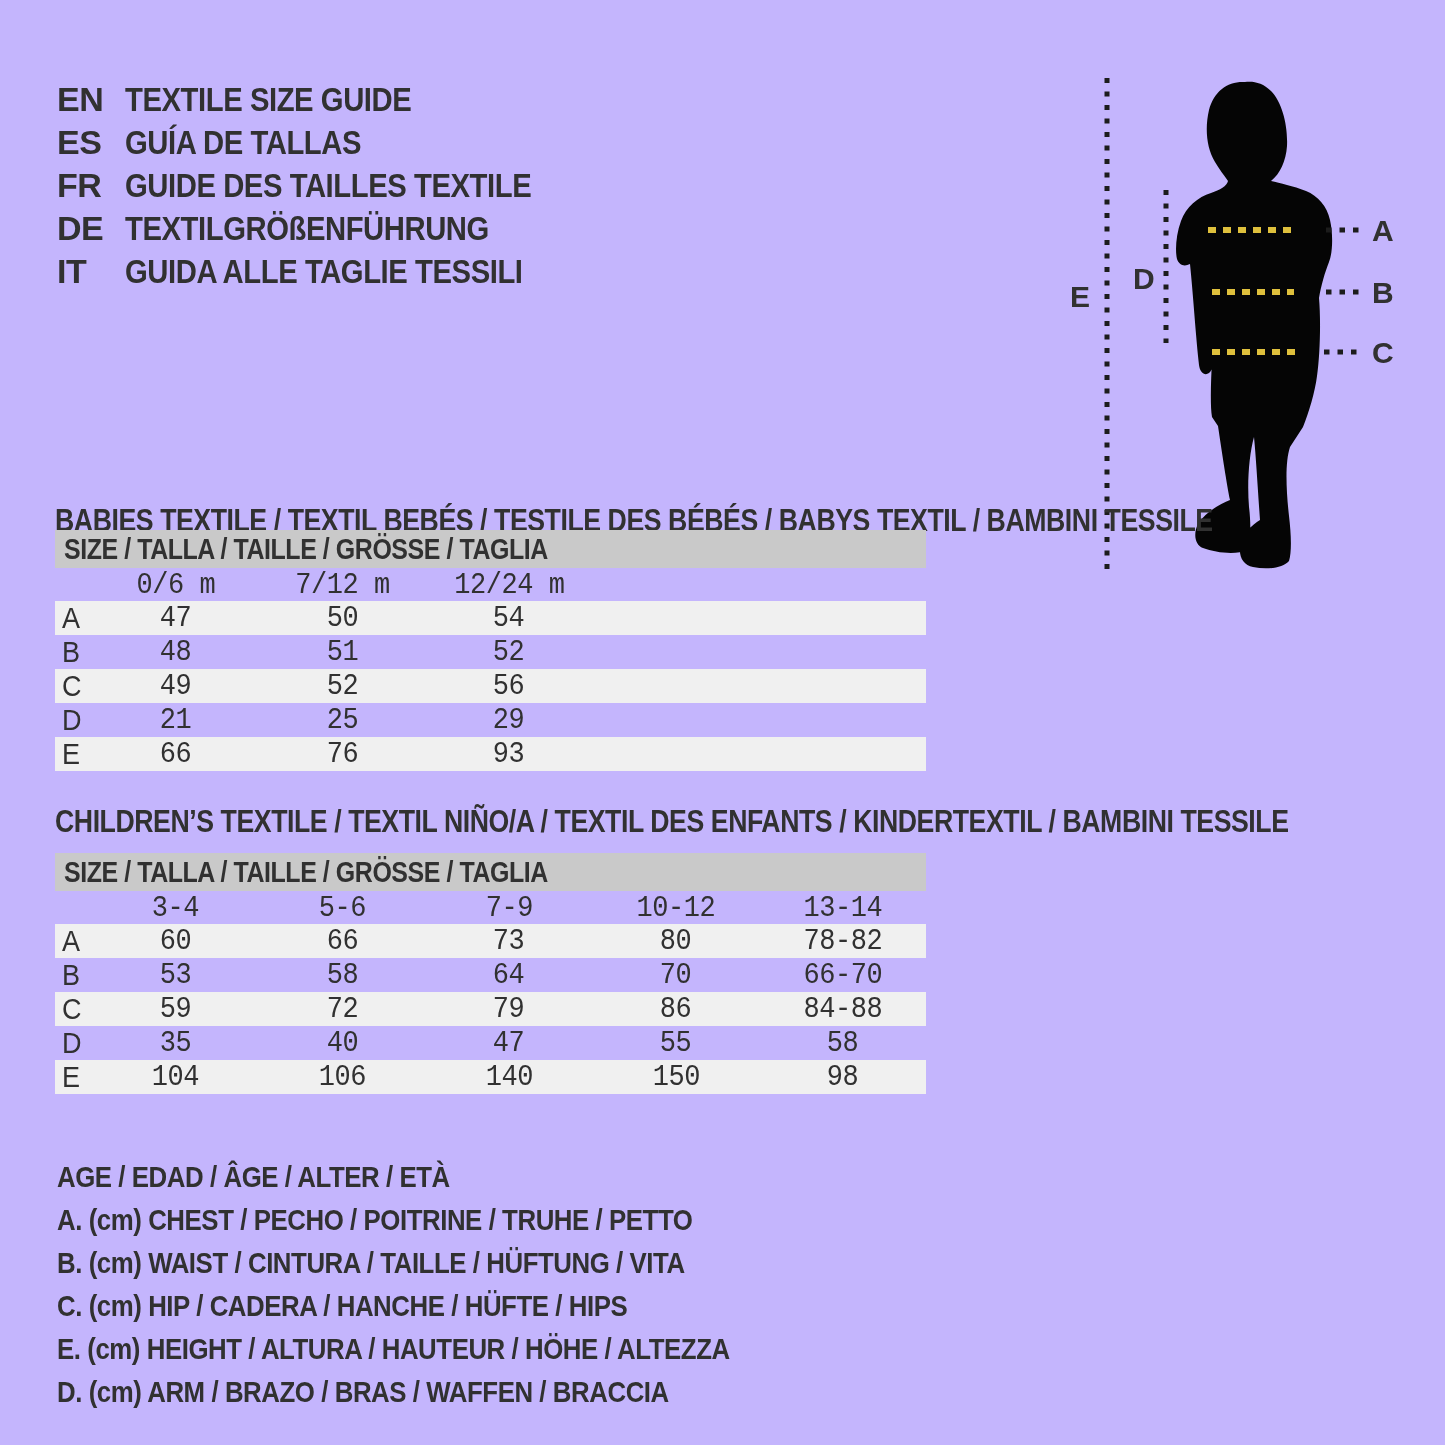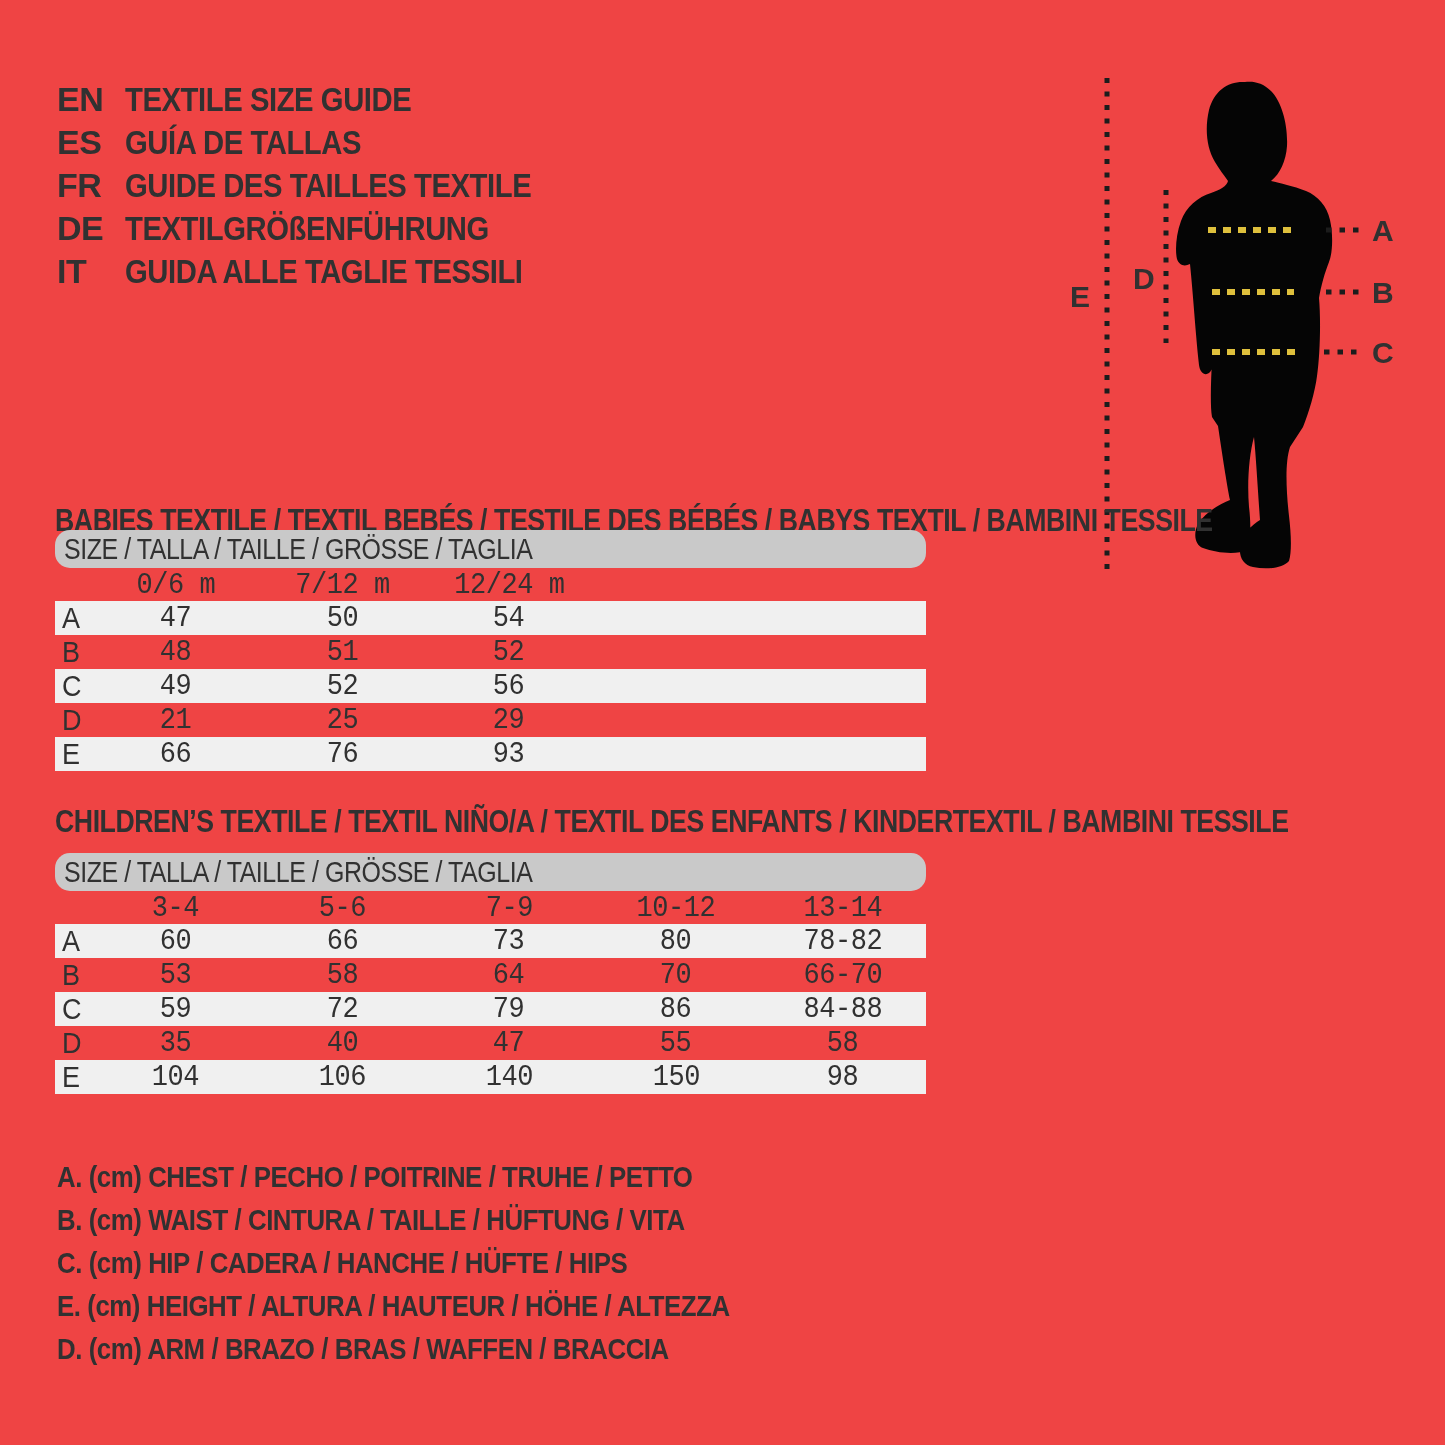--- a/index.html
+++ b/index.html
@@ -1,17 +1,17 @@
 <!DOCTYPE html>
 <html><head>
 <meta charset="utf-8">
 <style>
   html,body { margin:0; padding:0; background:#ffffff; }
   .page {
-    position:relative; width:1445px; height:1445px; background:#ef4444;
+    position:relative; width:1445px; height:1445px; background:#c4b5fd;
     font-family:"Liberation Sans","DejaVu Sans",sans-serif; color:#313131;
     overflow:hidden;
   }
   .sqz  { display:inline-block; transform:scaleX(0.86); transform-origin:0 50%; white-space:nowrap; }
   .sqzc { display:inline-block; transform:scaleX(0.90); transform-origin:50% 50%; white-space:nowrap; }
 
   
   .lang-block { position:absolute; left:57px; top:78px; }
   .lang-row { display:grid; grid-template-columns:68px auto; height:43px; align-items:center;
               font-size:34px; font-weight:700; letter-spacing:-0.5px; }
@@ -20,22 +20,22 @@
   .section-heading { position:absolute; left:55px; font-size:31px; font-weight:700;
                      letter-spacing:-0.5px; line-height:34px; white-space:nowrap; }
   .heading-babies { top:488px;margin-top:16px; }
   .heading-children { top:805px; }
 
   
   .size-table { position:absolute; left:55px; width:871px; }
   .table-babies { top:530px; }
   .table-children { top:853px; }
   .size-bar { height:38px; background:#c9c9c9; display:flex; align-items:center;
-              padding-left:9px; box-sizing:border-box; font-size:29px; font-weight:400;
-              letter-spacing:-0.5px;border-radius:15px; }
+              padding-left:9px; box-sizing:border-box; font-size:29px; font-weight:700;
+              letter-spacing:-0.5px; }
   .grid-row { display:grid; grid-template-columns:37px repeat(5,166.8px); align-items:center;
               font-size:30px; letter-spacing:-0.5px; }
   .cols-row { height:33px; font-weight:400; }
   .data-row { height:34px; font-weight:400; }
   .data-row.striped { background:#f0f0f0; }
   .cell { text-align:center;font-family:Liberation Mono, monospace; }
   .row-label { text-align:left; padding-left:7px; font-weight:400; }
   .row-label .sqzc { transform-origin:0 50%; }
 
   
@@ -221,20 +221,23 @@
       <span class="cell"><span class="sqzc">104</span></span>
       <span class="cell"><span class="sqzc">106</span></span>
       <span class="cell"><span class="sqzc">140</span></span>
       <span class="cell"><span class="sqzc">150</span></span>
       <span class="cell"><span class="sqzc">98</span></span>
     </div>
   </div>
 
   <div class="legend-block">
     <div class="legend-line">
+        <span class="sqz">AGE / EDAD / ÂGE / ALTER / ETÀ</span>
+      </div>
+    <div class="legend-line">
         <span class="sqz">A. (cm) CHEST / PECHO / POITRINE / TRUHE / PETTO</span>
       </div>
     <div class="legend-line">
         <span class="sqz">B. (cm) WAIST / CINTURA / TAILLE / HÜFTUNG / VITA</span>
       </div>
     <div class="legend-line">
         <span class="sqz">C. (cm) HIP / CADERA / HANCHE / HÜFTE / HIPS</span>
       </div>
     <div class="legend-line">
         <span class="sqz">E. (cm) HEIGHT / ALTURA / HAUTEUR / HÖHE / ALTEZZA</span>

